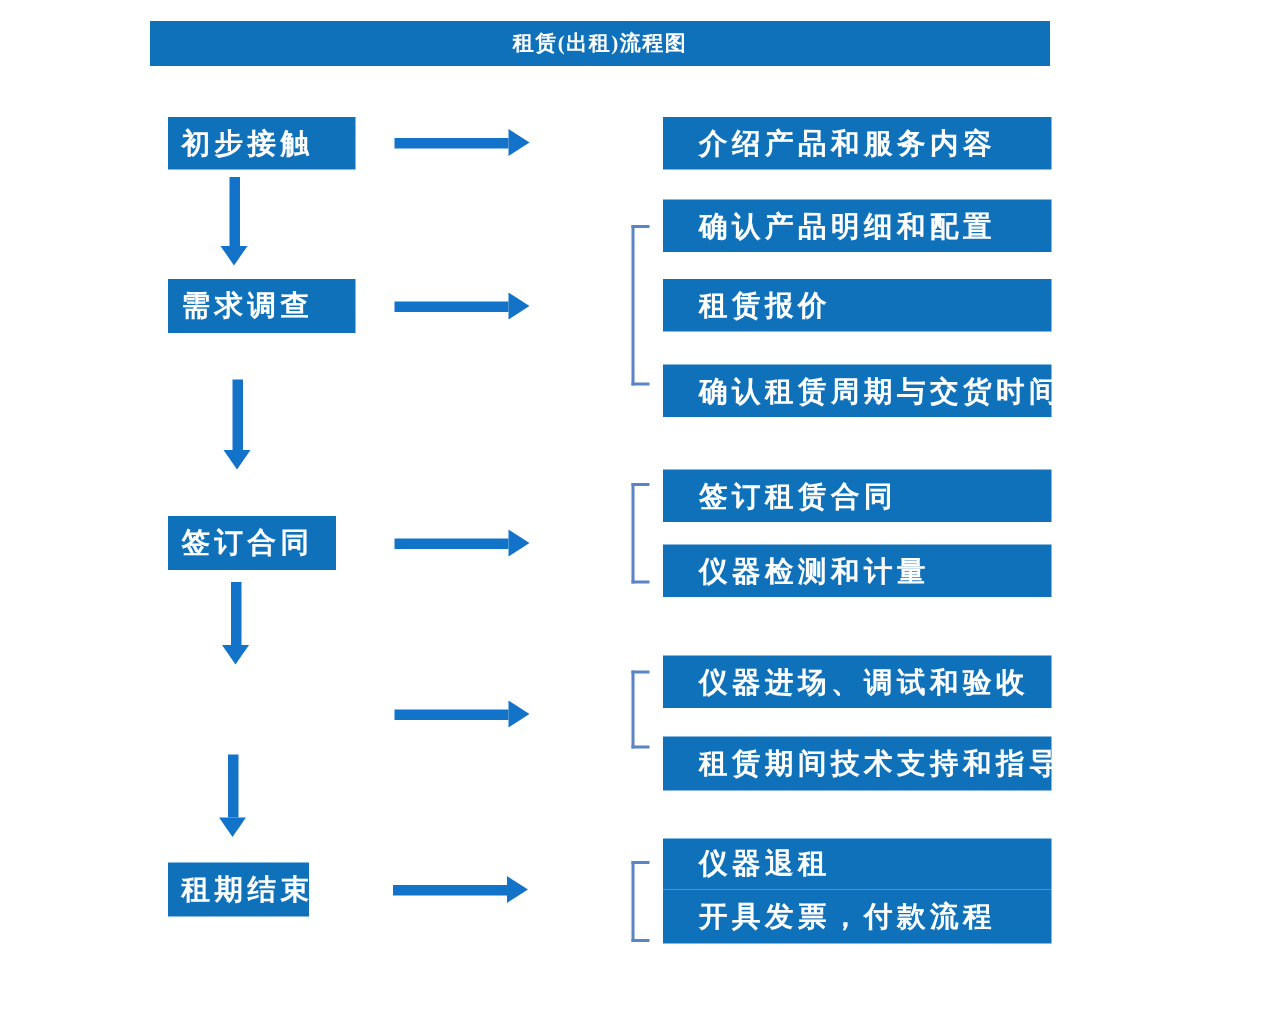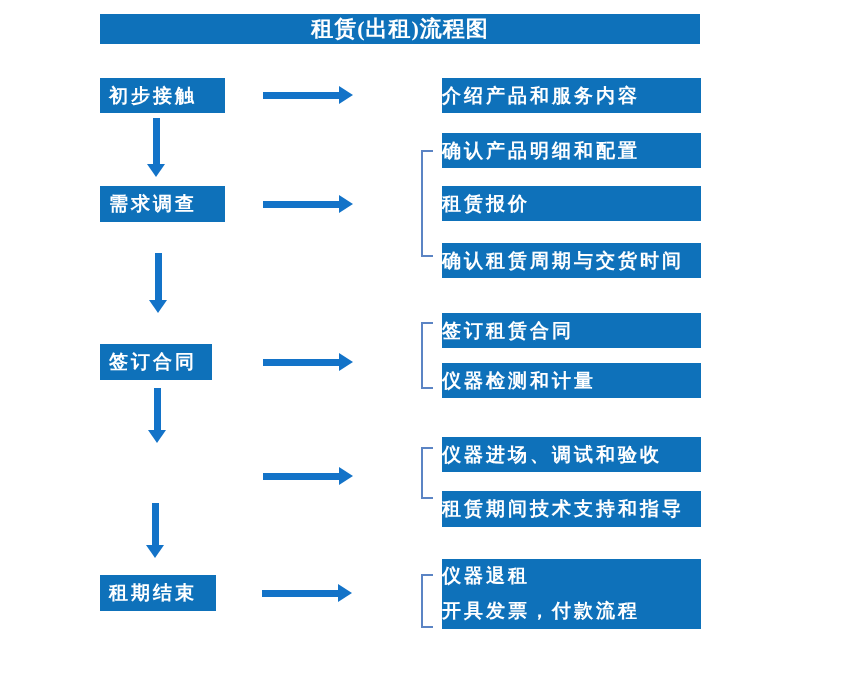--- a/index.html
+++ b/index.html
@@ -3,30 +3,30 @@
 <meta charset="utf-8">
 <style>
   html,body { margin:0; padding:0; background:#ffffff; }
   .stage {
     position:relative; width:844px; height:688px; background:var(--background,#fff);
     font-family:"Liberation Serif","DejaVu Serif",serif; overflow:hidden;
   }
   .title-banner {
     position:absolute; left:100px; top:14px; width:600px; height:30px;
     background:var(--box-blue,#0E71BA); color:var(--text-white,#fff);
-    font-weight:bold; font-size:22px; letter-spacing:1px;
+    font-weight:bold; font-size:14px; letter-spacing:1px;
     display:flex; align-items:center; justify-content:center;
   }
   .box {
     position:absolute; background:var(--box-blue,#0E71BA); color:var(--text-white,#fff);
     font-weight:bold; font-size:19px; letter-spacing:3px;
     display:flex; align-items:center; box-sizing:border-box; white-space:nowrap;
   }
-  .step-box { left:100px; padding-left:9px; }
-  .detail-box { left:442px; width:259px; height:35px; padding-left:0; }
+  .step-box { left:112px; padding-left:9px; }
+  .detail-box { left:442px; width:259px; height:35px; padding-left:24px; }
   .harrow { position:absolute; display:flex; align-items:center; height:18px; }
   .harrow .shaft { width:76px; height:7px; background:var(--arrow-blue,#1373C8); }
   .harrow .head {
     width:0; height:0;
     border-left:14px solid var(--arrow-blue,#1373C8);
     border-top:9px solid transparent; border-bottom:9px solid transparent;
   }
   .varrow { position:absolute; width:18px; display:flex; flex-direction:column; align-items:center; }
   .varrow .shaft { width:7px; background:var(--arrow-blue,#1373C8); flex:1; }
   .varrow .head {
@@ -42,21 +42,21 @@
 </head>
 <body>
 
 <div class="stage">
 
   <div class="title-banner">租赁(出租)流程图</div>
 
   <div class="box step-box" style="top:78px;  width:125px; height:35px;">初步接触</div>
   <div class="box step-box" style="top:186px; width:125px; height:36px;">需求调查</div>
   <div class="box step-box" style="top:344px; width:112px; height:36px;">签订合同</div>
-  <div class="box step-box" style="top:575px; width:116px; height:36px;">租期结束</div>
+  <div class="box step-box" style="top:575px; width:94px; height:36px;">租期结束</div>
 
   <div class="box detail-box" style="top:78px;">介绍产品和服务内容</div>
   <div class="box detail-box" style="top:186px;">租赁报价</div>
   <div class="box detail-box" style="top:133px;">确认产品明细和配置</div>
   <div class="box detail-box" style="top:243px;">确认租赁周期与交货时间</div>
   <div class="box detail-box" style="top:313px;">签订租赁合同</div>
   <div class="box detail-box" style="top:363px;font-family:Liberation Mono, monospace;">仪器检测和计量</div>
   <div class="box detail-box" style="top:424px;margin-top:13px;">仪器进场、调试和验收</div>
   <div class="box detail-box" style="top:491px; height:36px;">租赁期间技术支持和指导</div>
   <div class="box detail-box" style="top:559px; height:34px;">仪器退租</div>

